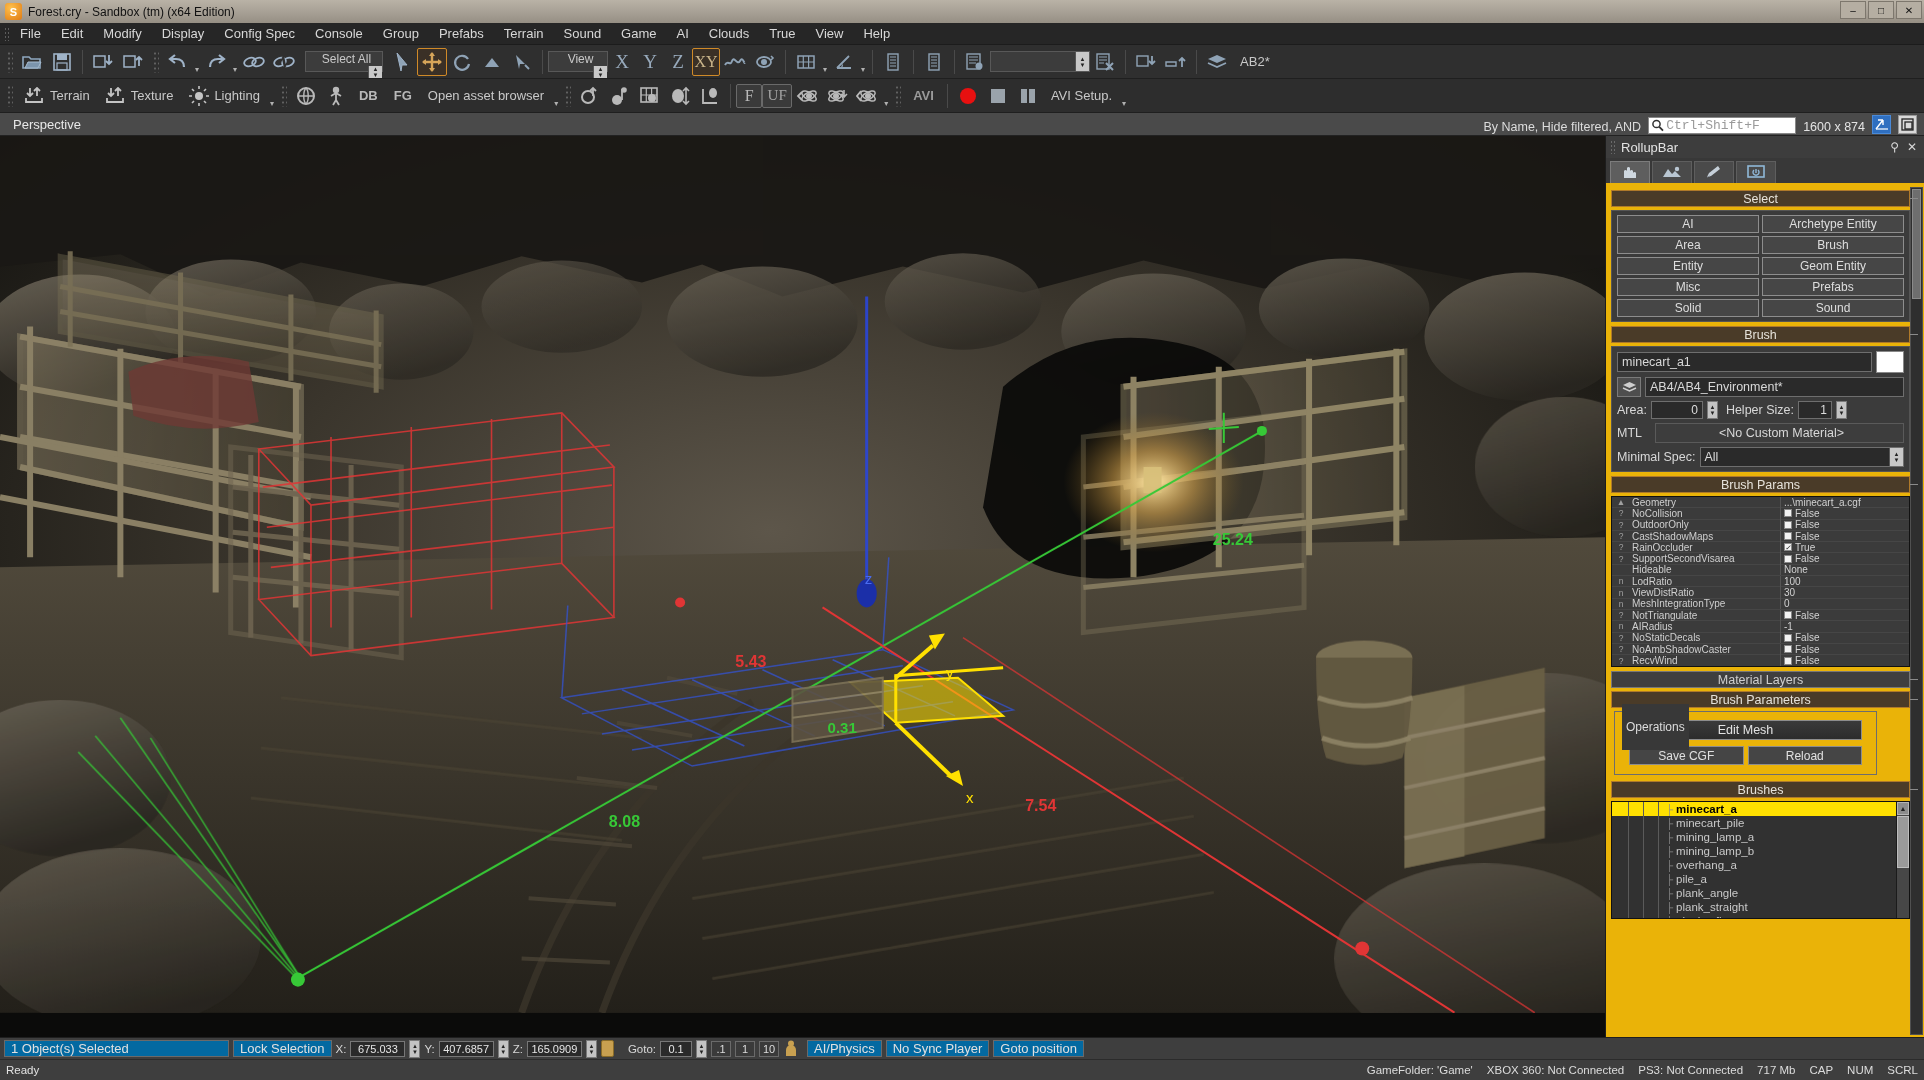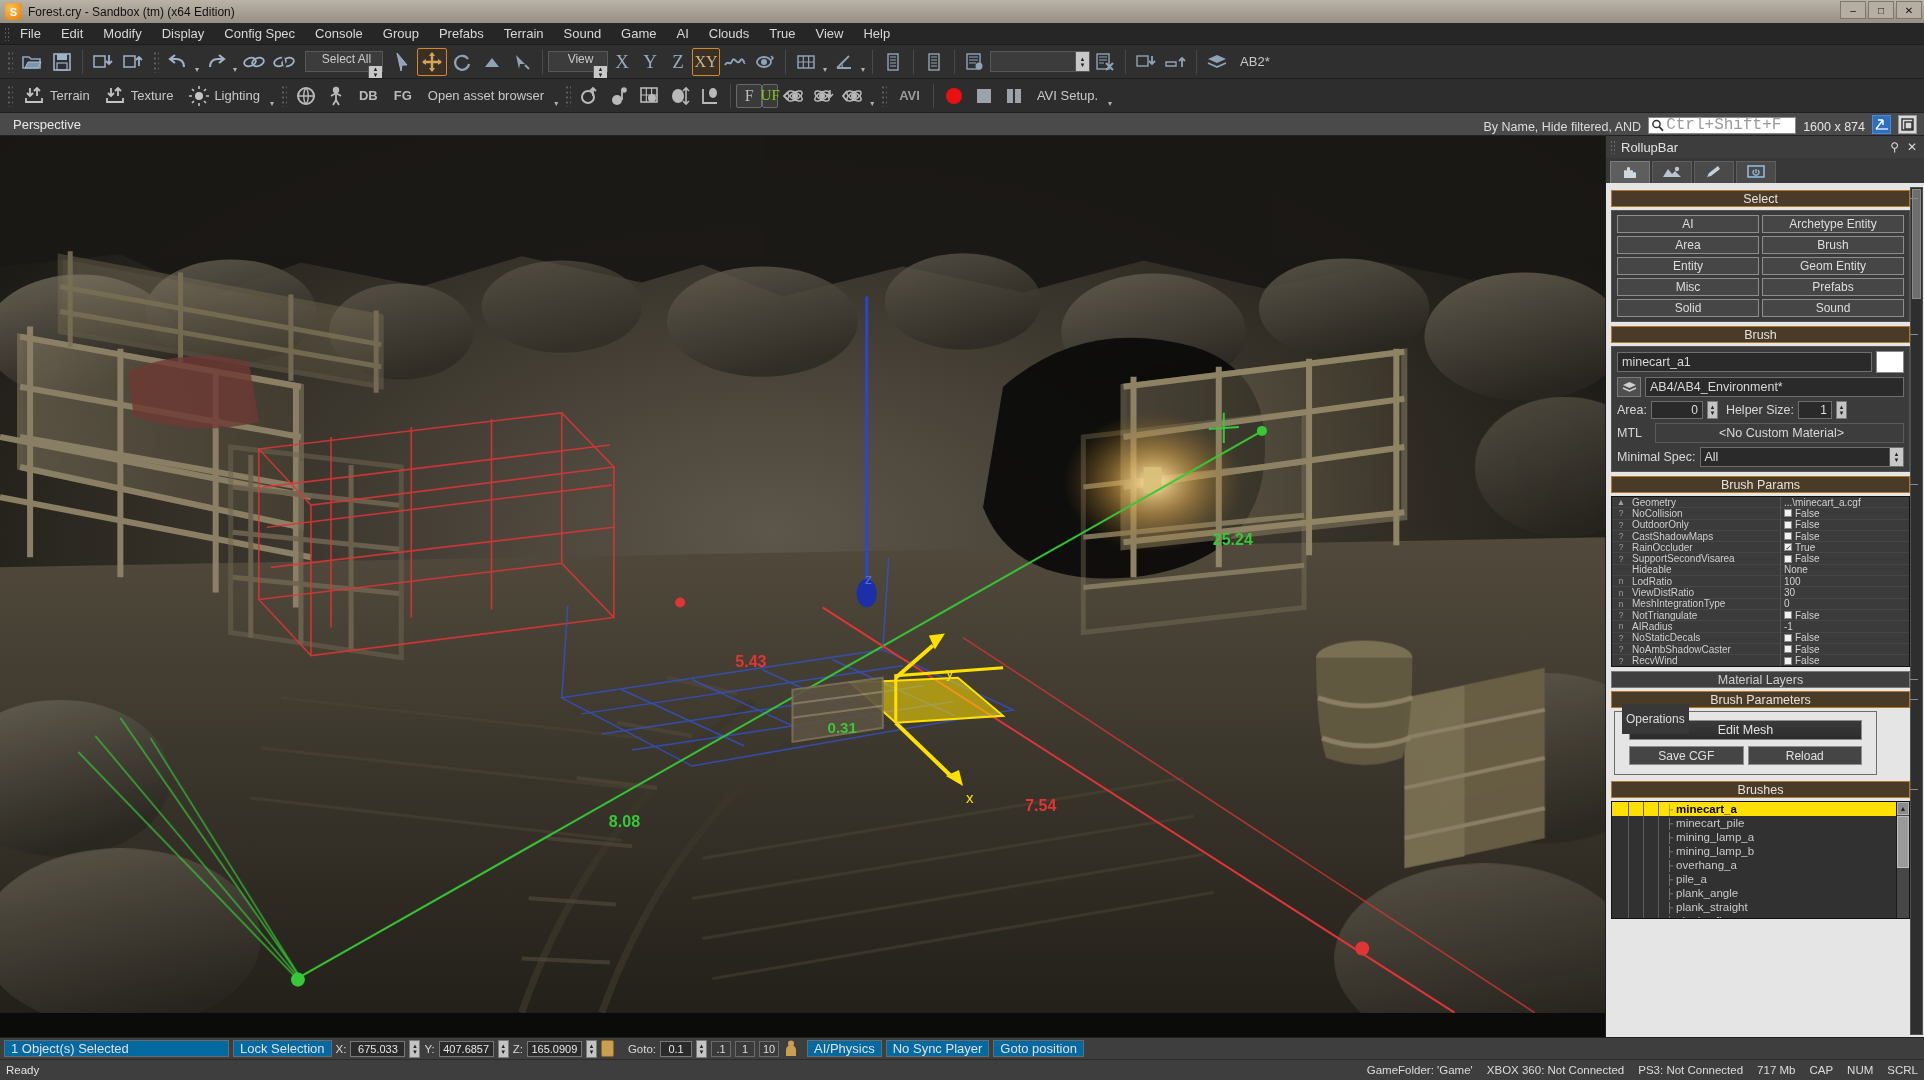--- a/index.html
+++ b/index.html
@@ -53,32 +53,32 @@
     linear-gradient(90deg,#9aa3ab 0 40%,transparent 40% 60%,#9aa3ab 60% 100%); }
 
   
   .viewhdr{ height:23px; background:#4a4a4a; display:flex; align-items:center;
     flex:0 0 23px; padding:0 4px; border-bottom:1px solid #222; }
   .viewhdr .vname{ color:#e8e8e8; font-size:13px; padding-left:9px; }
   .viewhdr .right{ margin-left:auto; display:flex; align-items:flex-end; gap:7px; padding-right:3px; }
   .filtertxt{ color:#dcdcdc; font-size:12.5px; }
   .searchbox{ width:148px; height:17px; background:#fff; border:1px solid #888;
     display:flex; align-items:center; padding-left:2px; gap:2px; }
-  .searchbox .ph{ font-family:"Liberation Mono", monospace; font-size:16px; color:#9a9a9a; }
+  .searchbox .ph{ font-family:"Liberation Mono", monospace; font-size:13px; color:#9a9a9a; }
   .resolution{ color:#e4e4e4; font-size:12.5px; }
   .vh-btn{ width:19px; height:19px; border:1px solid #7a7a7a; background:#5a5a5a;
     display:flex; align-items:center; justify-content:center; }
 
   
   .main{ flex:1; display:flex; min-height:0; }
   .viewport{ position:relative; flex:1; overflow:hidden; background:#0b0b0a; }
   .vpcanvas{ position:absolute; inset:0; }
 
   
-  .rollup{ width:319px; flex:0 0 319px; background:#e5e5e5; display:flex;
+  .rollup{ width:319px; flex:0 0 319px; background:#eab308; display:flex;
     flex-direction:column; border-left:1px solid #1d1d1d; }
   .rb-head{ height:22px; display:flex; align-items:center; background:#3d3d3d; padding-left:4px; }
   .rb-head .grip{ width:6px; height:14px;
     background:radial-gradient(circle,#6a6a6a 1px,transparent 1px) 0 0/3px 4px; }
   .rb-title{ color:#e2e2e2; font-size:13px; margin-left:5px; }
   .rb-head .acts{ margin-left:auto; display:flex; gap:8px; padding-right:7px; color:#d8d8d8; font-size:12px; }
   .rb-tabs{ height:25px; display:flex; align-items:flex-end; gap:2px; padding-left:4px; background:#383838; }
   .rb-tab{ width:40px; height:22px; background:#4a4a4a; border:1px solid #5e5e5e; border-bottom:none;
     display:flex; align-items:center; justify-content:center; color:#c0c9d2; }
   .rb-tab.sel{ background:#5e5e5e; border-color:#7c7c7c; }
@@ -115,21 +115,21 @@
   .prow{ display:flex; height:11.3px; align-items:center; border-bottom:1px solid #464646; }
   .pico{ width:18px; text-align:center; color:#a0a0a0; font-size:8.5px; flex:0 0 18px; }
   .pname{ flex:1; color:#cfcfcf; font-size:10px; padding-left:2px; white-space:nowrap;
     border-right:1px solid #555; }
   .pval{ width:128px; flex:0 0 128px; color:#d2d2d2; font-size:10px; padding-left:3px;
     display:flex; align-items:center; gap:3px; }
   .cbx{ width:8px; height:8px; background:#f2f2f2; border:1px solid #888;
     display:flex; align-items:center; justify-content:center; font-size:7px; color:#222; line-height:7px; }
 
   .ops-fs{ border:1px solid #6d6d6d; margin:2px 45px 6px 3px; padding:8px 6px 9px; position:relative; }
-  .ops-lg{ position:absolute; top:-8px; left:7px; background:#383838; padding:8px 4px;
+  .ops-lg{ position:absolute; top:-8px; left:7px; background:#383838; padding:16px 4px;
     color:#dcdcdc; font-size:12px; }
   .bigbtn{ height:20px; border:1px solid #8d8d8d;
     background:linear-gradient(180deg,#3a3a3a,#2c2c2c); color:#e2e2e2; font-size:12.5px;
     display:flex; align-items:center; justify-content:center; margin:0 8px 6px; }
   .twobtn{ display:grid; grid-template-columns:1fr 1fr; gap:4px; margin:0 8px; }
   .sbtn{ height:19px; border:1px solid #8d8d8d; background:#454545; color:#e0e0e0;
     font-size:12px; display:flex; align-items:center; justify-content:center; }
 
   .lstbox{ border:1px solid #111; background:#313131; margin:0 12px 0 0;
     height:118px; position:relative; overflow:hidden; display:flex; }
@@ -459,21 +459,21 @@
       </svg>
   </div>
   <div class="tbtn">
     <svg width="20" height="20" viewBox="0 0 20 20">
         <path d="M3 3v14h14" stroke="#b9b9b9" stroke-width="1.8" fill="none"></path>
         <ellipse cx="13" cy="7" rx="4" ry="5" fill="#b9b9b9"></ellipse>
       </svg>
   </div>
   <div class="sep"></div>
   <div class="tbtn" style="width:26px;height:24px;border:1px solid #6a6a6a;background:#3a3a3a;font-family:'Liberation Serif',serif;font-size:16px;color:#b9b9b9;">F</div>
-  <div class="tbtn" style="width:16px;height:24px;border:1px solid #6a6a6a;background:#3a3a3a;font-family:'Liberation Serif',serif;font-size:15px;color:#84cc16;">UF</div>
+  <div class="tbtn" style="width:30px;height:24px;border:1px solid #6a6a6a;background:#3a3a3a;font-family:'Liberation Serif',serif;font-size:15px;color:#a3a3a3;">UF</div>
   <div class="tbtn">
     <svg width="22" height="20" viewBox="0 0 22 20">
         <circle cx="13" cy="10" r="3" fill="#b9b9b9"></circle>
         <ellipse cx="13" cy="10" rx="8" ry="3.6" fill="none" stroke="#b9b9b9" stroke-width="1.5" transform="rotate(30 13 10)"></ellipse>
         <ellipse cx="13" cy="10" rx="8" ry="3.6" fill="none" stroke="#b9b9b9" stroke-width="1.5" transform="rotate(-30 13 10)"></ellipse>
         <path d="M6 6L2 10l4 4" stroke="#b9b9b9" stroke-width="1.8" fill="none"></path>
       </svg>
   </div>
   <div class="tbtn">
     <svg width="22" height="20" viewBox="0 0 22 20">

